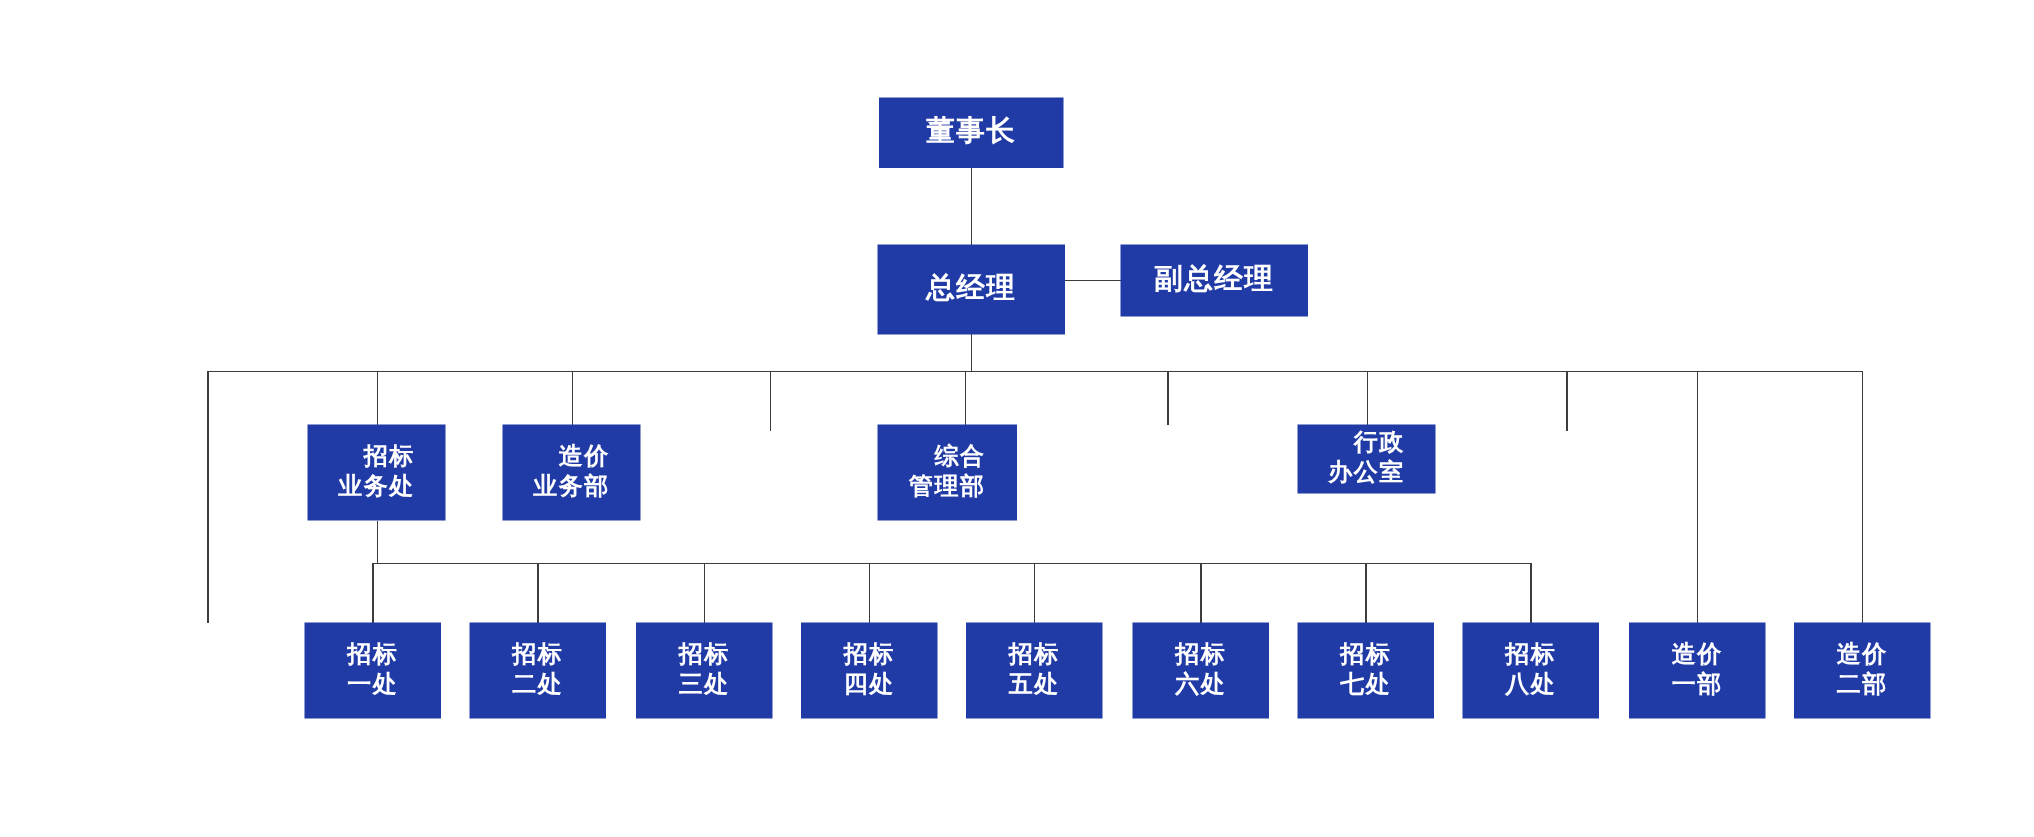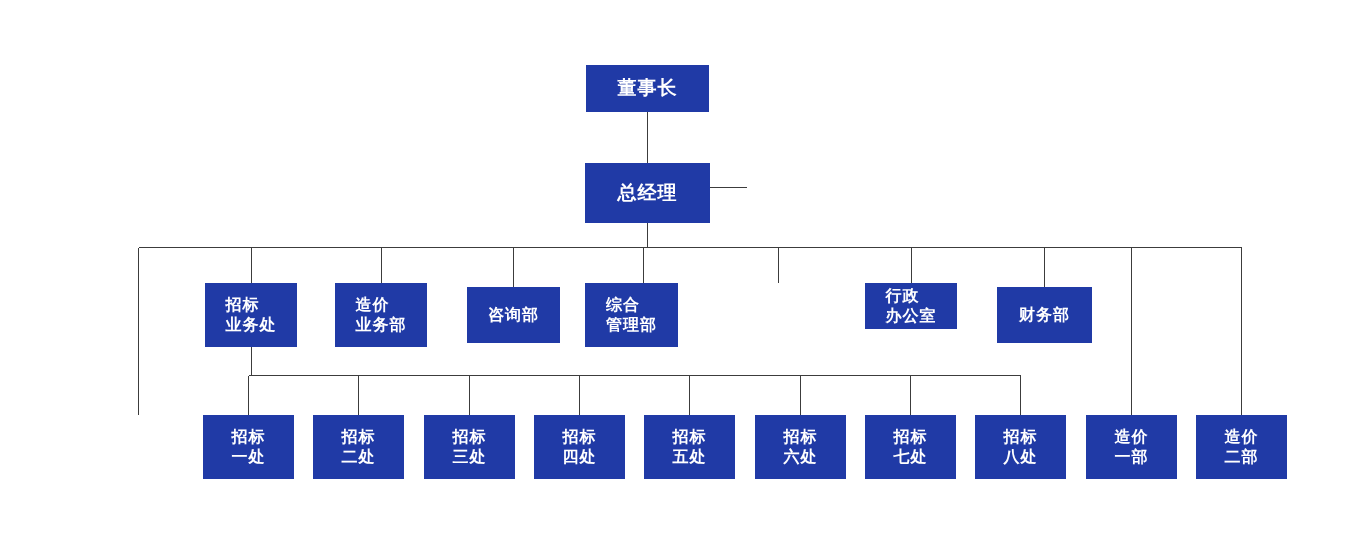--- a/index.html
+++ b/index.html
@@ -6,21 +6,21 @@
   body{font-family:"Liberation Sans","DejaVu Sans",sans-serif;}
   #chart{position:relative;width:1356px;height:558px;background:#ffffff;overflow:hidden;}
   #connectors{position:absolute;left:0;top:0;width:1356px;height:558px;pointer-events:none;}
   .node{
     position:absolute;
     background:#203AA6;
     color:#ffffff;
     display:flex;
     align-items:center;
     justify-content:center;
-    text-align:left;
+    text-align:right;
     font-weight:bold;
     white-space:pre-line;
     line-height:1.28;
     letter-spacing:1px;
     box-sizing:border-box;
   }
   .lv12{font-size:19px;}
   .lv34{font-size:16px;}
 </style>
 </head>
@@ -57,31 +57,30 @@
     <line x1="579.5" y1="375.5" x2="579.5" y2="415"></line>
     <line x1="689.5" y1="375.5" x2="689.5" y2="415"></line>
     <line x1="800.5" y1="375.5" x2="800.5" y2="415"></line>
     <line x1="910.5" y1="375.5" x2="910.5" y2="415"></line>
     <line x1="1020.5" y1="375.5" x2="1020.5" y2="415"></line>
   </svg>
 
   <div class="node lv12" style="left:586px;top:65px;width:123px;height:47px">董事长</div>
 
   <div class="node lv12" style="left:585px;top:163px;width:125px;height:60px">总经理</div>
+  <div class="node lv12" style="left:747px;top:163px;width:125px;height:48px">副总经理</div>
 
   <div class="node lv34" style="left:205px;top:283px;width:92px;height:64px">招标
 业务处</div>
   <div class="node lv34" style="left:335px;top:283px;width:92px;height:64px">造价
 业务部</div>
-  <div class="node lv34" style="left:467px;top:287px;width:93px;height:56px">咨询部</div>
   <div class="node lv34" style="left:585px;top:283px;width:93px;height:64px">综合
 管理部</div>
   <div class="node lv34" style="left:865px;top:283px;width:92px;height:46px">行政
 办公室</div>
-  <div class="node lv34" style="left:997px;top:287px;width:95px;height:56px">财务部</div>
 
   <div class="node lv34" style="left:203px;top:415px;width:91px;height:64px">招标
 一处</div>
   <div class="node lv34" style="left:313px;top:415px;width:91px;height:64px">招标
 二处</div>
   <div class="node lv34" style="left:424px;top:415px;width:91px;height:64px">招标
 三处</div>
   <div class="node lv34" style="left:534px;top:415px;width:91px;height:64px">招标
 四处</div>
   <div class="node lv34" style="left:644px;top:415px;width:91px;height:64px">招标

